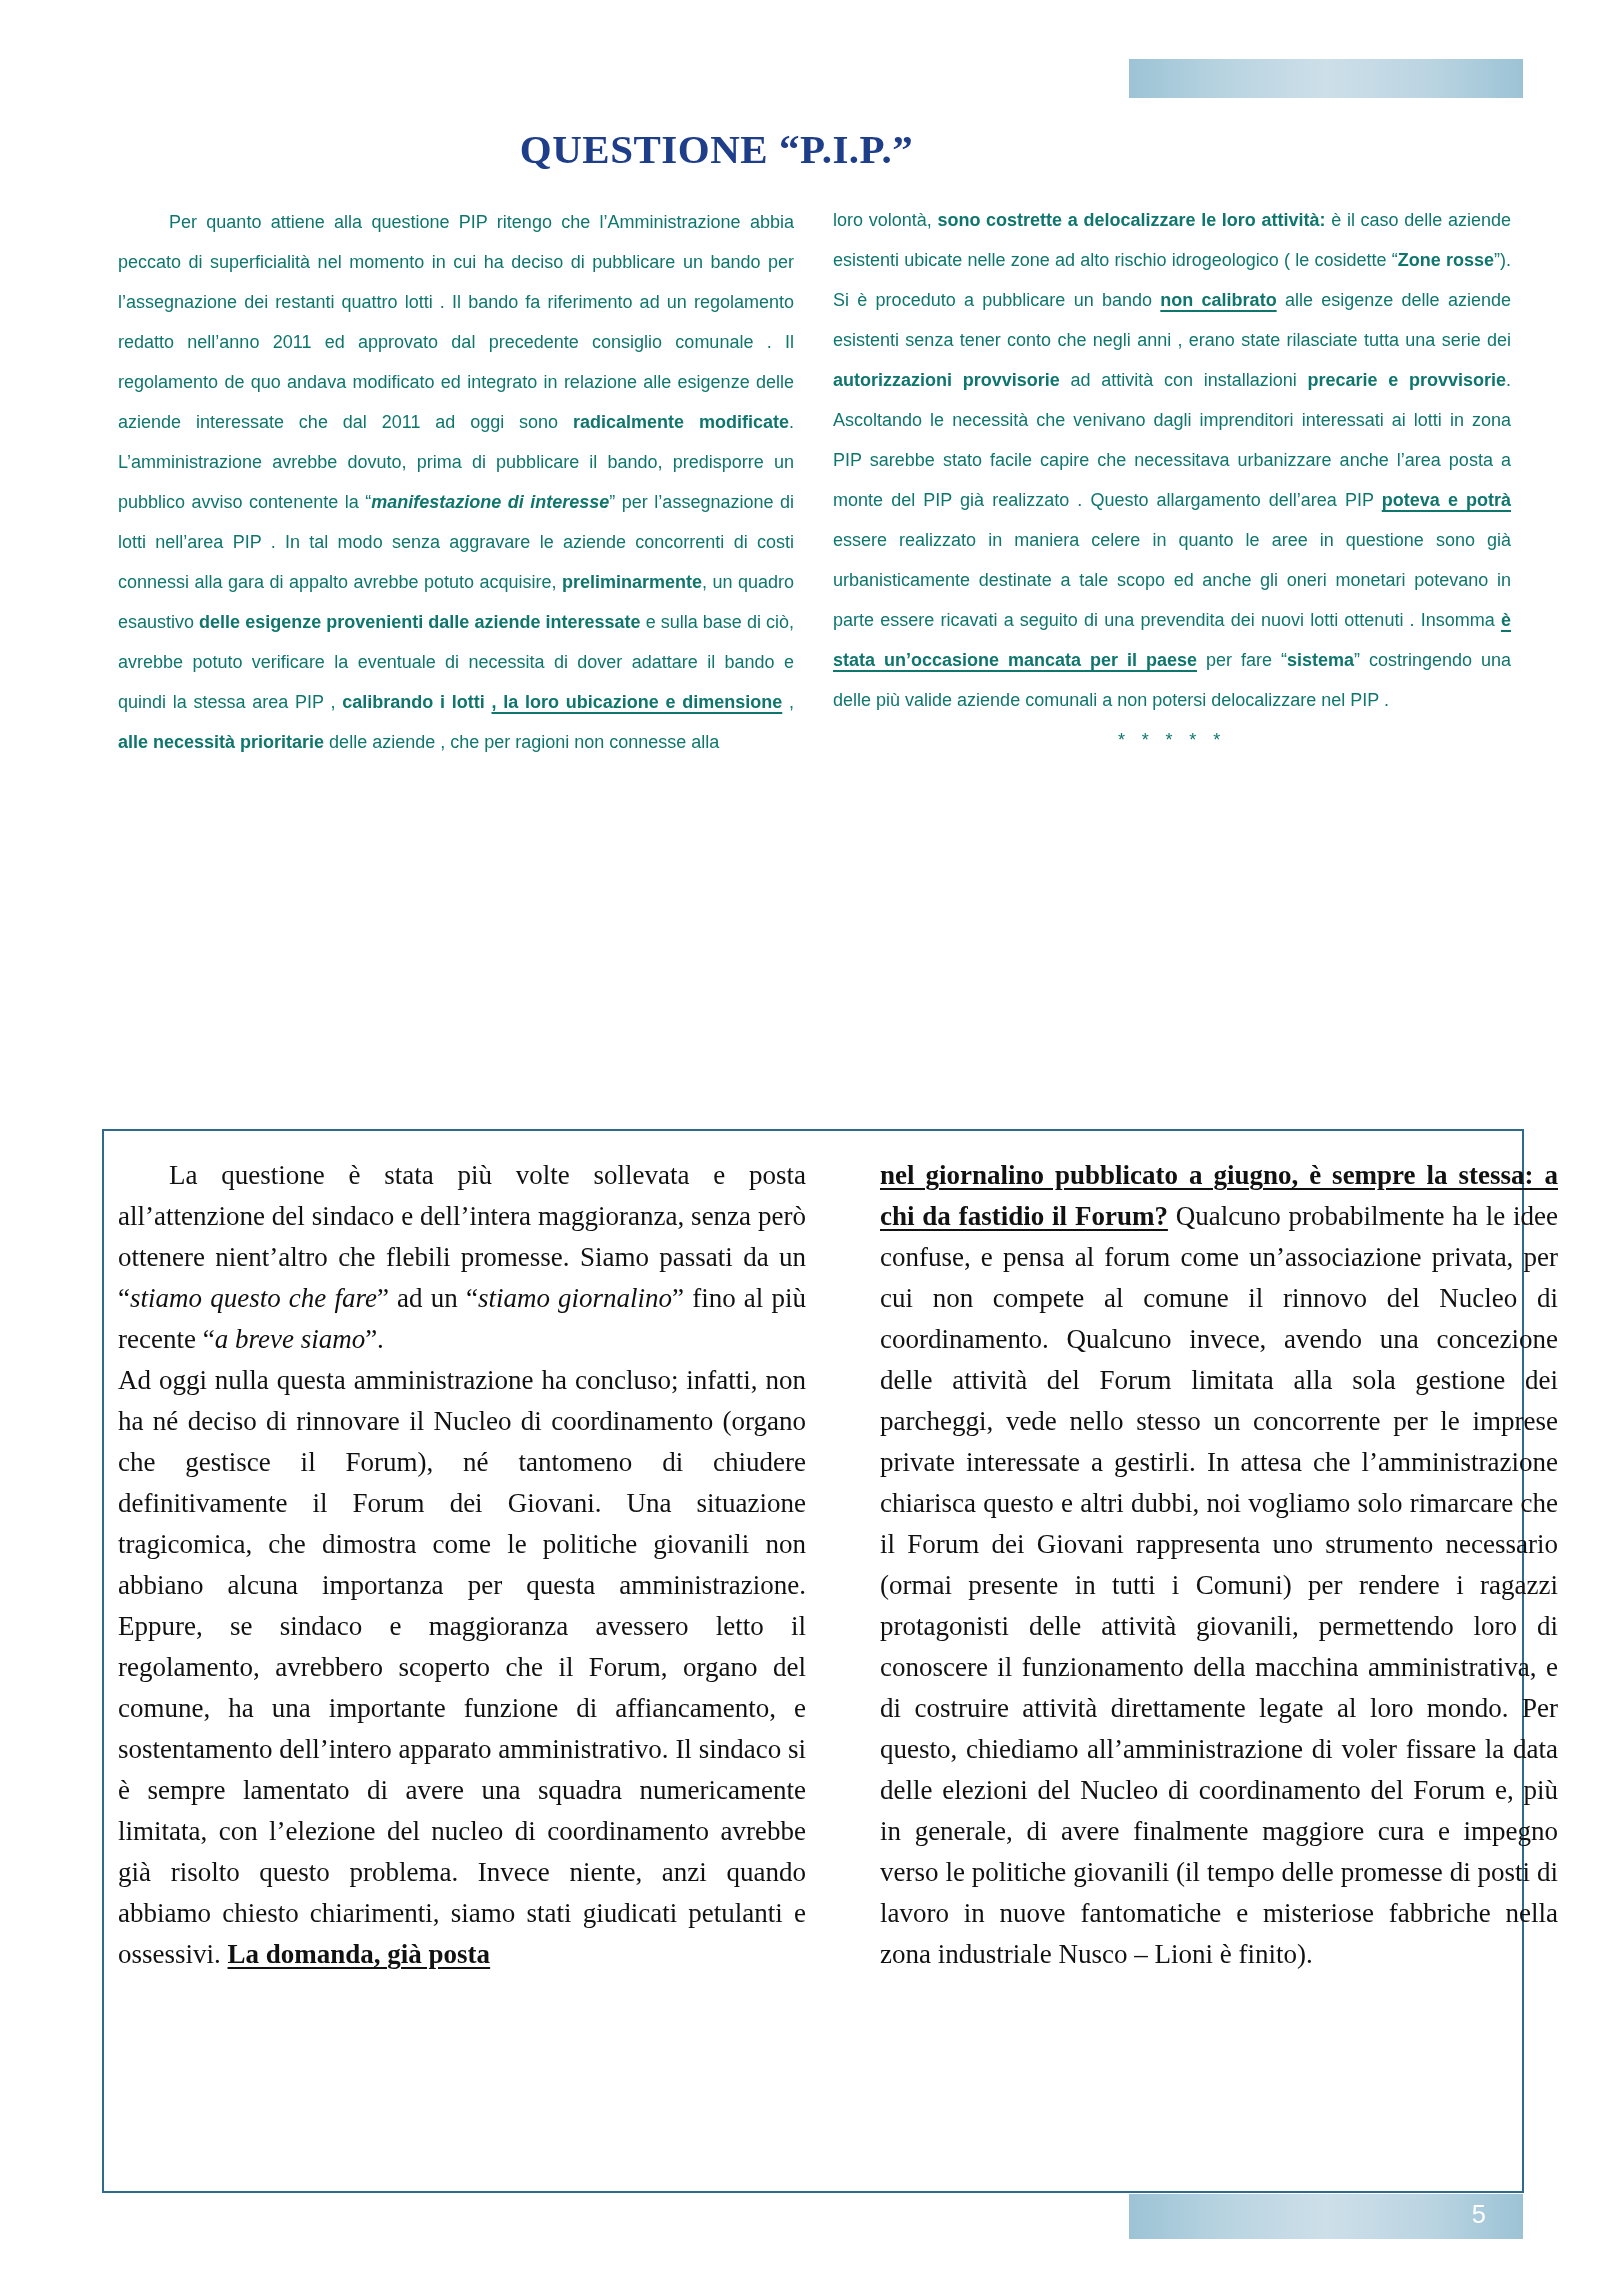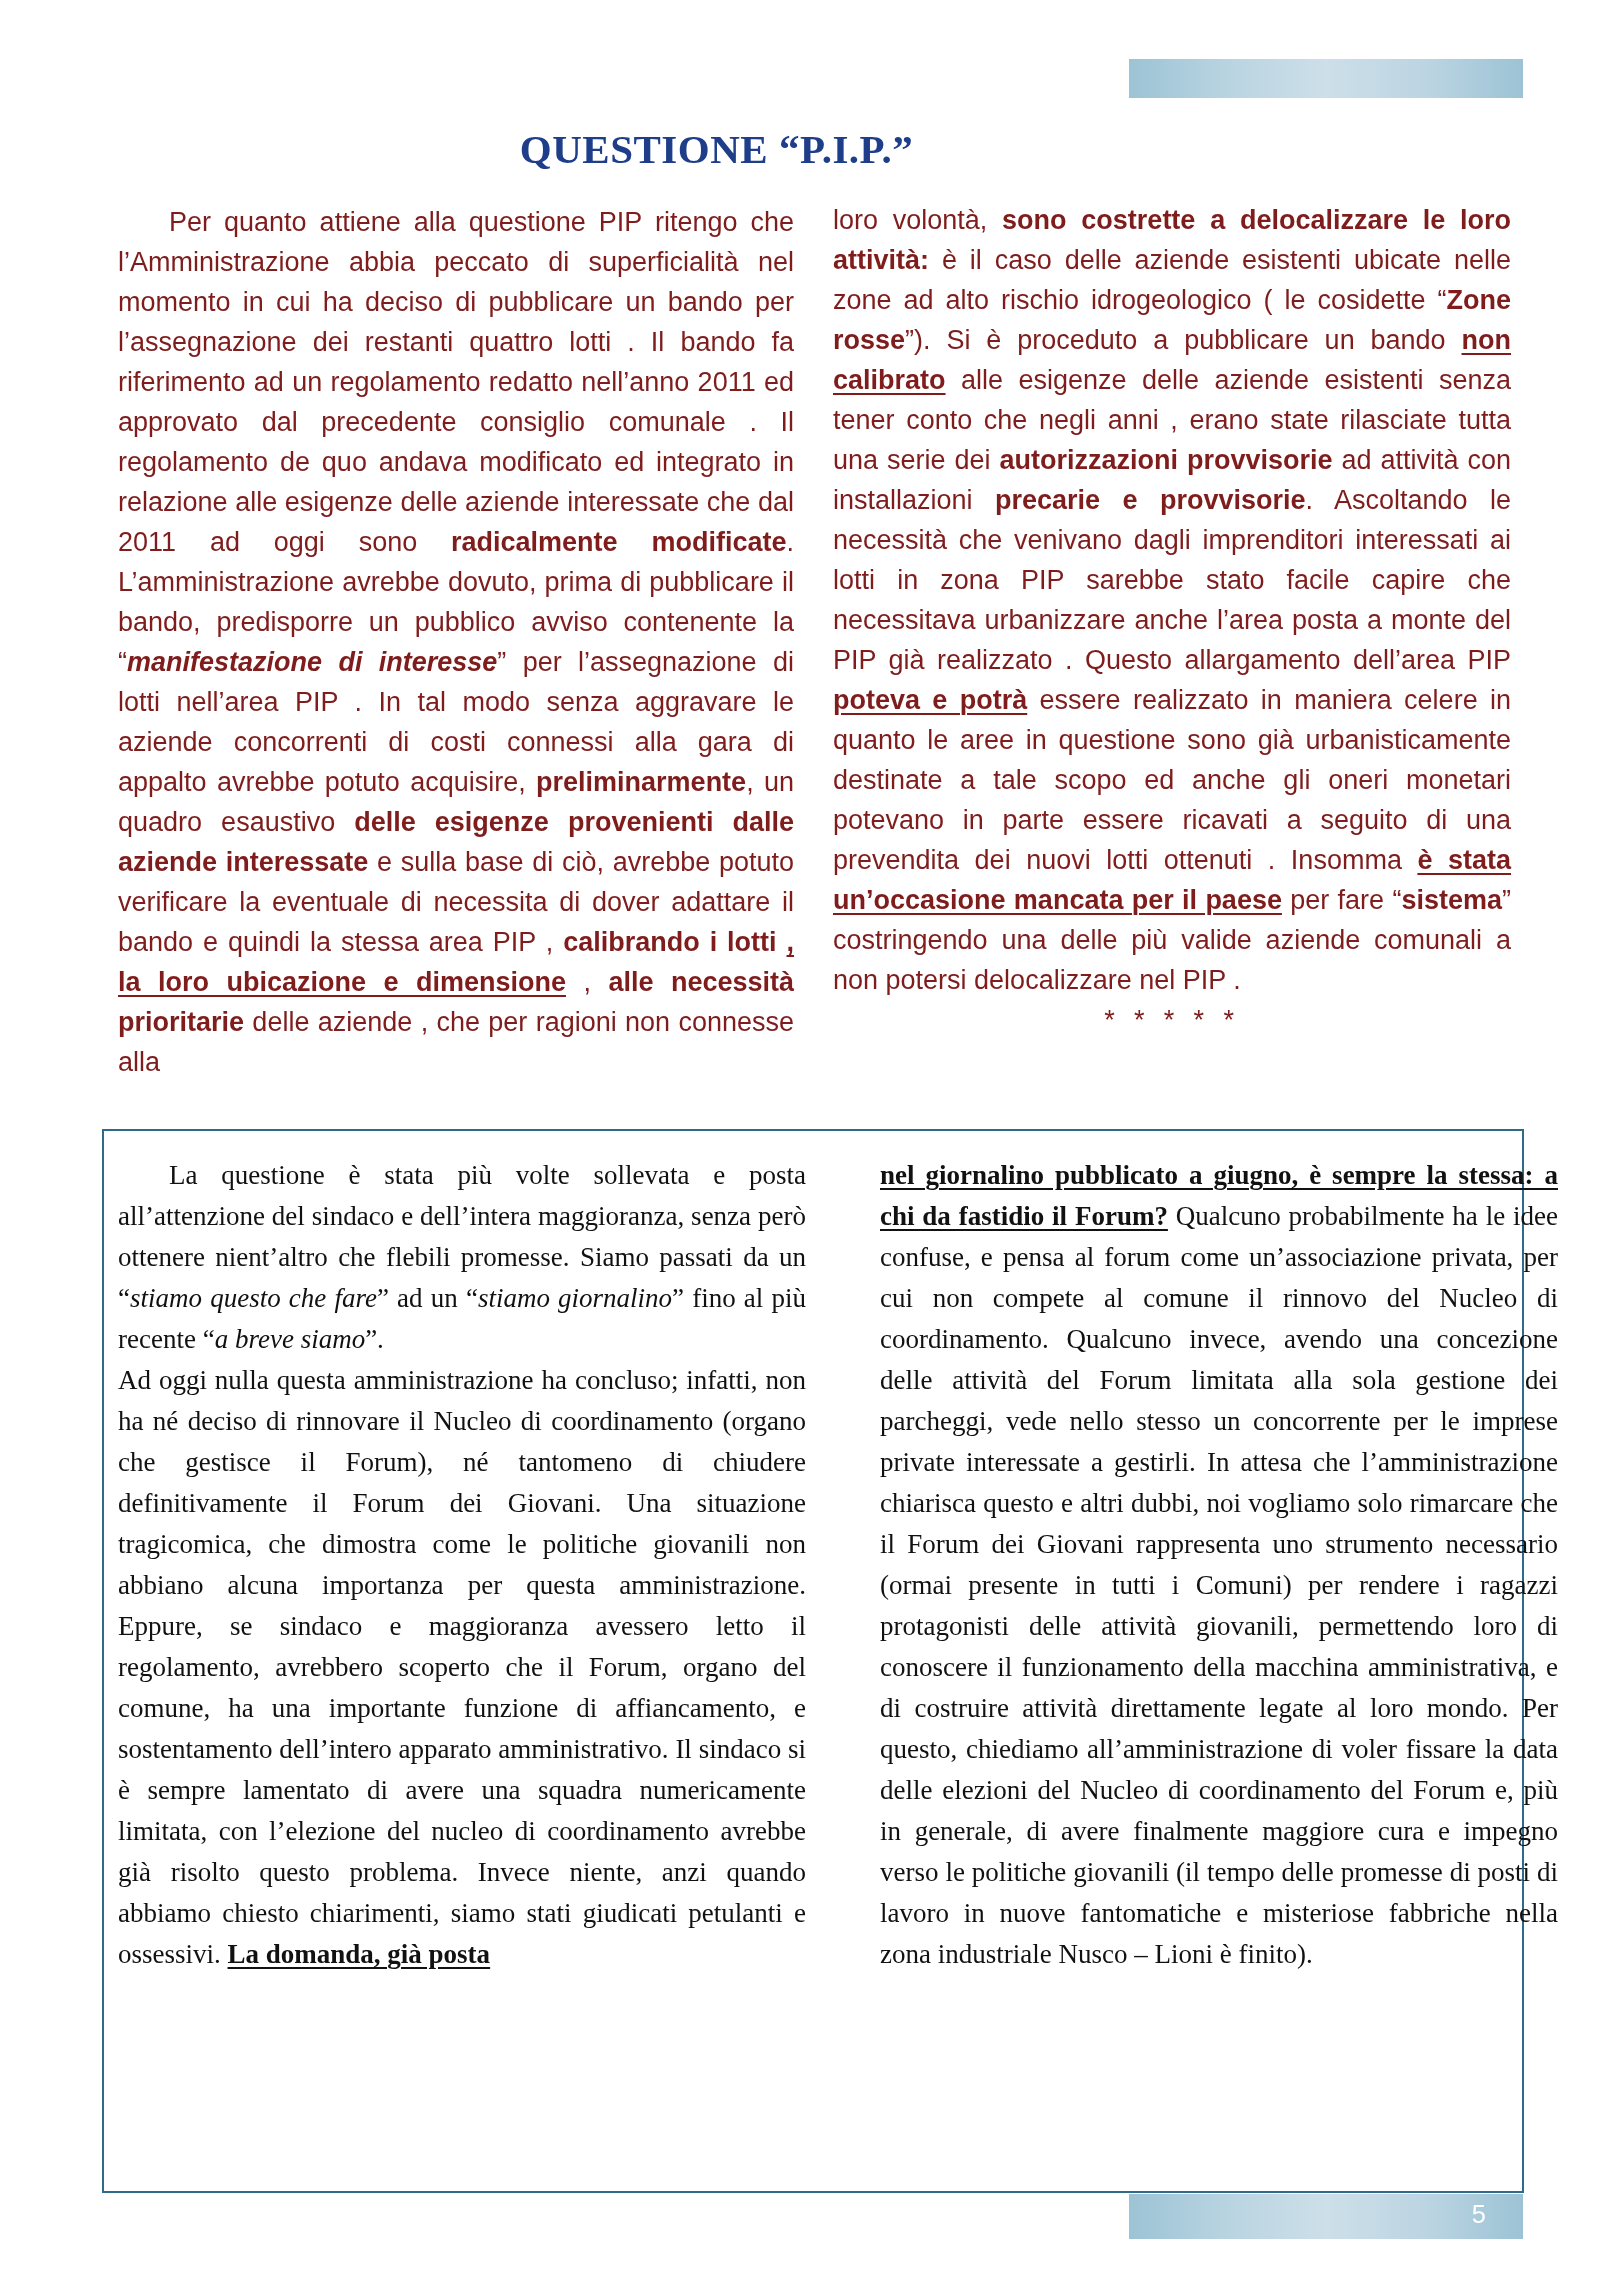--- a/index.html
+++ b/index.html
@@ -14,21 +14,21 @@
     position: absolute; right: 37px; top: 5.9px;
     font-family: "Liberation Sans", sans-serif; font-size: 25.5px; color: #ffffff;
   }
   .title {
     position: absolute; top: 98px; left: 0; width: 1345px; text-align: center;
     font-family: "Liberation Serif", serif; font-weight: bold; font-size: 41px;
     color: #1f3e8a; letter-spacing: 0.5px; margin-left: 44px;
   }
   .col {
     position: absolute; font-family: "Liberation Sans Narrow", "Liberation Sans", sans-serif;
-    font-size: 27px; line-height: 40px; color: #7f1d1d; text-align: justify;
+    font-size: 18px; line-height: 40px; color: #0f766e; text-align: justify;
   }
   .col p { margin: 0; }
   .col-left { left: 118px; top: 202px; width: 676px; }
   .col-right { left: 833px; top: 200px; width: 678px; }
   .indent { text-indent: 51px; }
   .stars { text-align: center; margin-top: 2px; letter-spacing: 5.9px; }
   b { font-weight: bold; }
   u { text-decoration: underline; text-decoration-thickness: 2px; text-underline-offset: 3.9px; }
   .box {
     position: absolute; left: 102px; top: 1129px; width: 1422px; height: 1064px;

